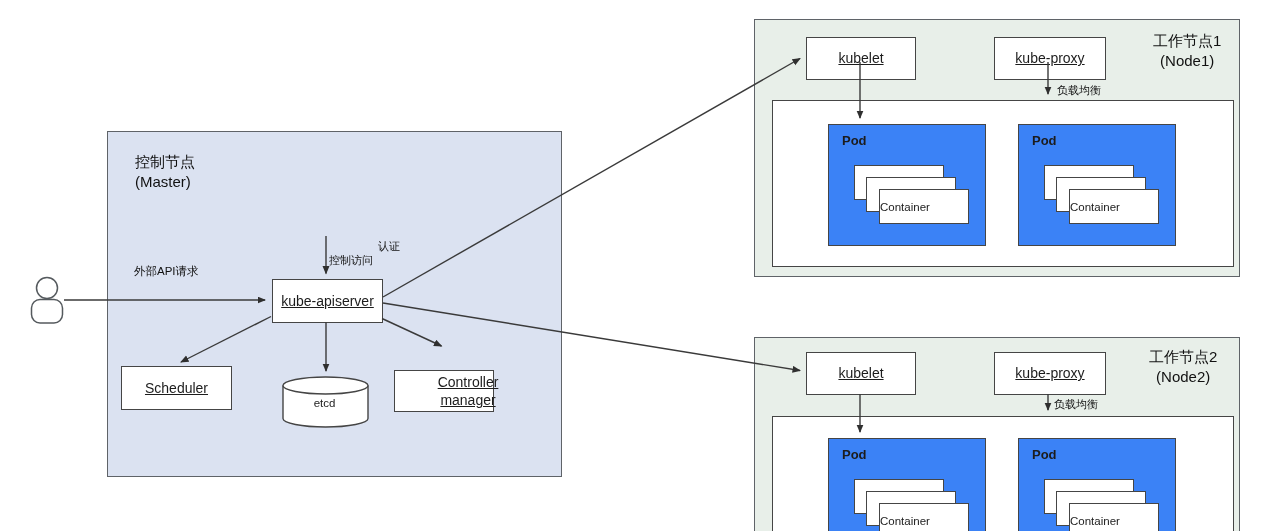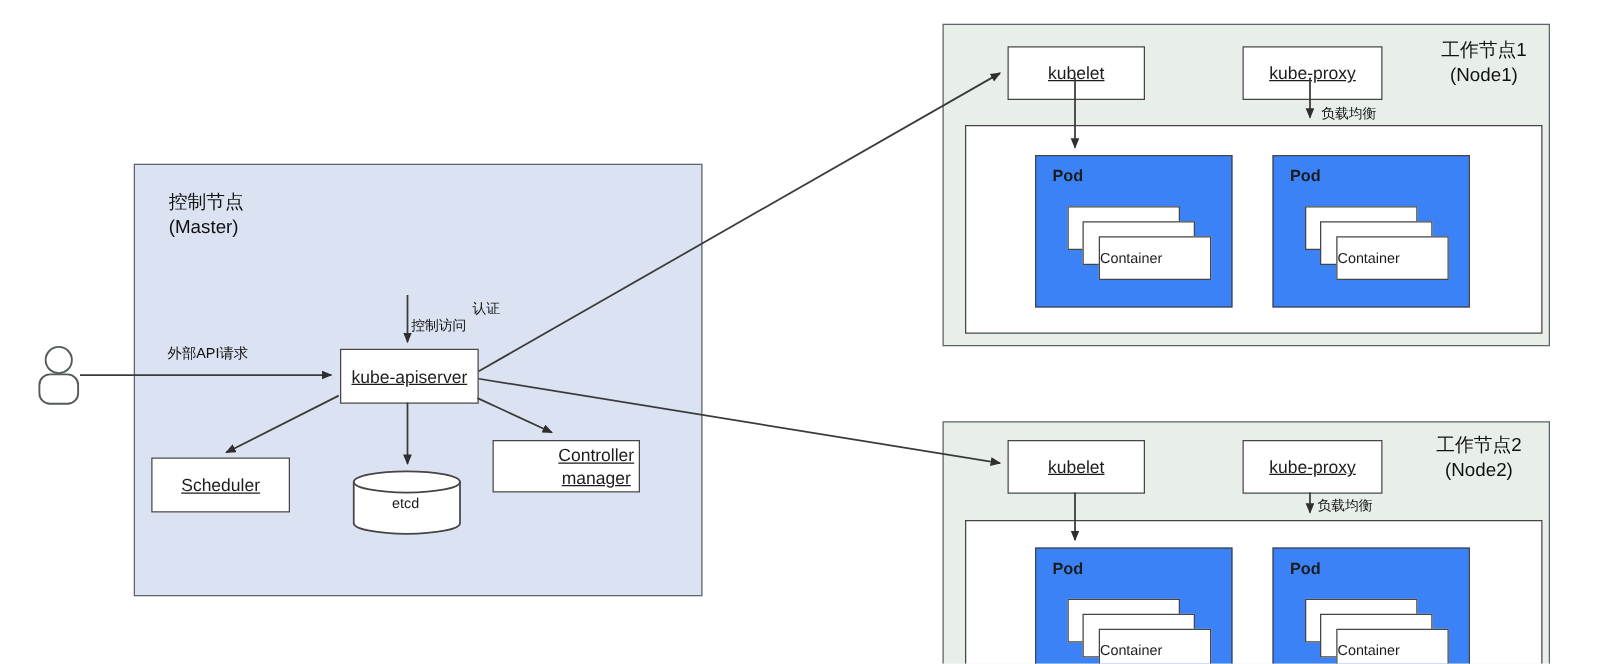--- a/index.html
+++ b/index.html
@@ -43,21 +43,21 @@
 
 
     <div class="box" style="left:13px;top:234px;width:111px;height:44px;">
       <span>Scheduler</span>
     </div>
 
     <div class="box" style="left:164px;top:147px;width:111px;height:44px;">
       <span>kube-apiserver</span>
     </div>
 
-    <div class="box" style="left:286px;top:220px;width:118px;height:42px;padding-left:48px;">
+    <div class="box" style="left:286px;top:238px;width:100px;height:42px;padding-left:48px;">
       <span>Controller</span>
       <span>manager</span>
     </div>
   </div>
 
   <div class="etcd-label" style="left:282px;top:397px;">etcd</div>
 
   <div class="group node" style="left:754px;top:19px;width:486px;height:258px;">
     <div class="group-title" style="left:398px;top:11px;text-align:center;">
       <div>工作节点1</div>
@@ -121,21 +121,21 @@
     <div class="pod" style="left:239px;top:100px;width:158px;height:122px;">
       <span class="pod-label">Pod</span>
       <div class="stack-rect" style="left:25px;top:40px;"></div>
       <div class="stack-rect" style="left:37px;top:52px;"></div>
       <div class="stack-rect" style="left:50px;top:64px;">
         <span>Container</span>
       </div>
     </div>
   </div>
 
-  <div class="lbl" style="left:134px;top:275px;font-size:11.5px;">外部API请求</div>
+  <div class="lbl" style="left:134px;top:264px;font-size:11.5px;">外部API请求</div>
   <div class="lbl" style="left:342px;top:239px;margin-left:36px;">认证</div>
   <div class="lbl" style="left:329px;top:253px;">控制访问</div>
   <div class="lbl" style="left:1057px;top:83px;">负载均衡</div>
   <div class="lbl" style="left:1054px;top:397px;">负载均衡</div>
 
   <svg class="connectors" width="1280" height="531" viewBox="0 0 1280 531">
     <defs>
       <marker id="arrow" markerWidth="9" markerHeight="8" refX="7.5" refY="3.5" orient="auto" markerUnits="userSpaceOnUse">
         <path d="M0,0 L8.5,3.5 L0,7 Z" fill="#2f2f2f"></path>
       </marker>

